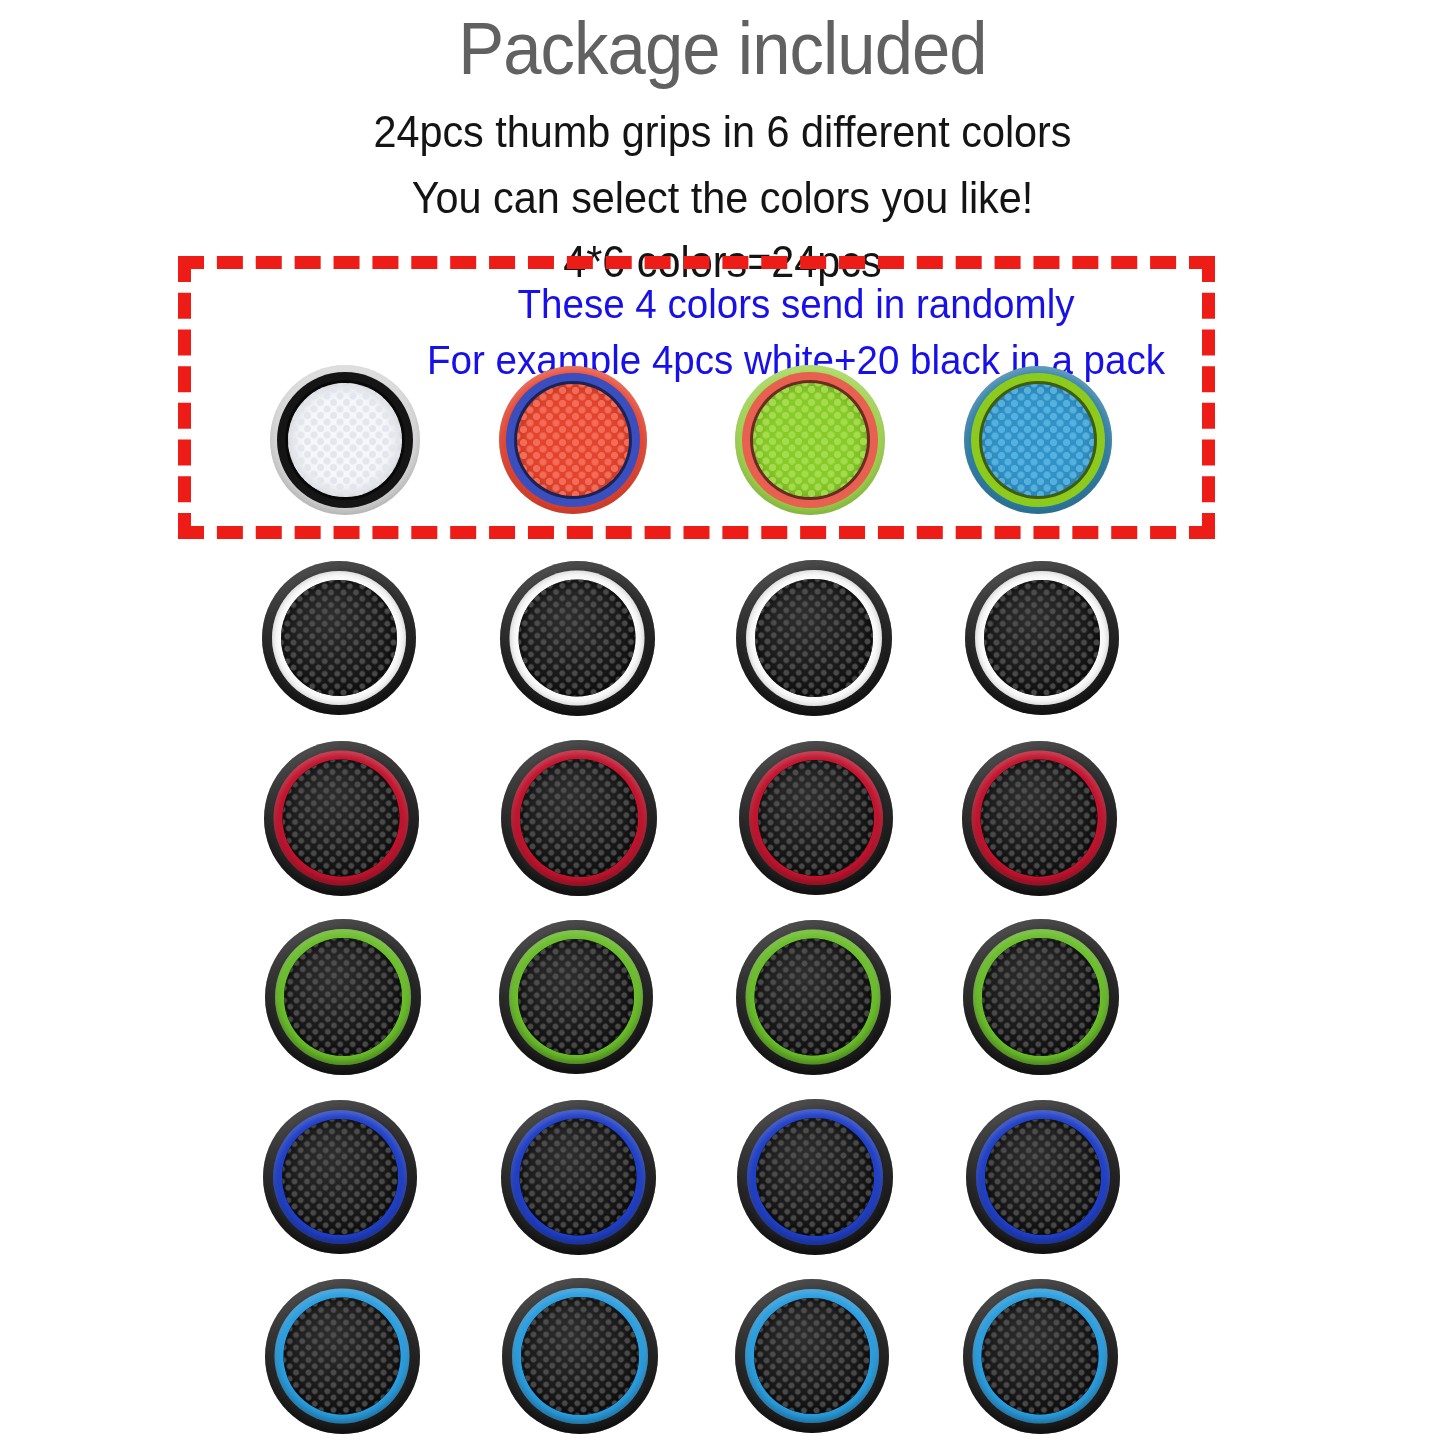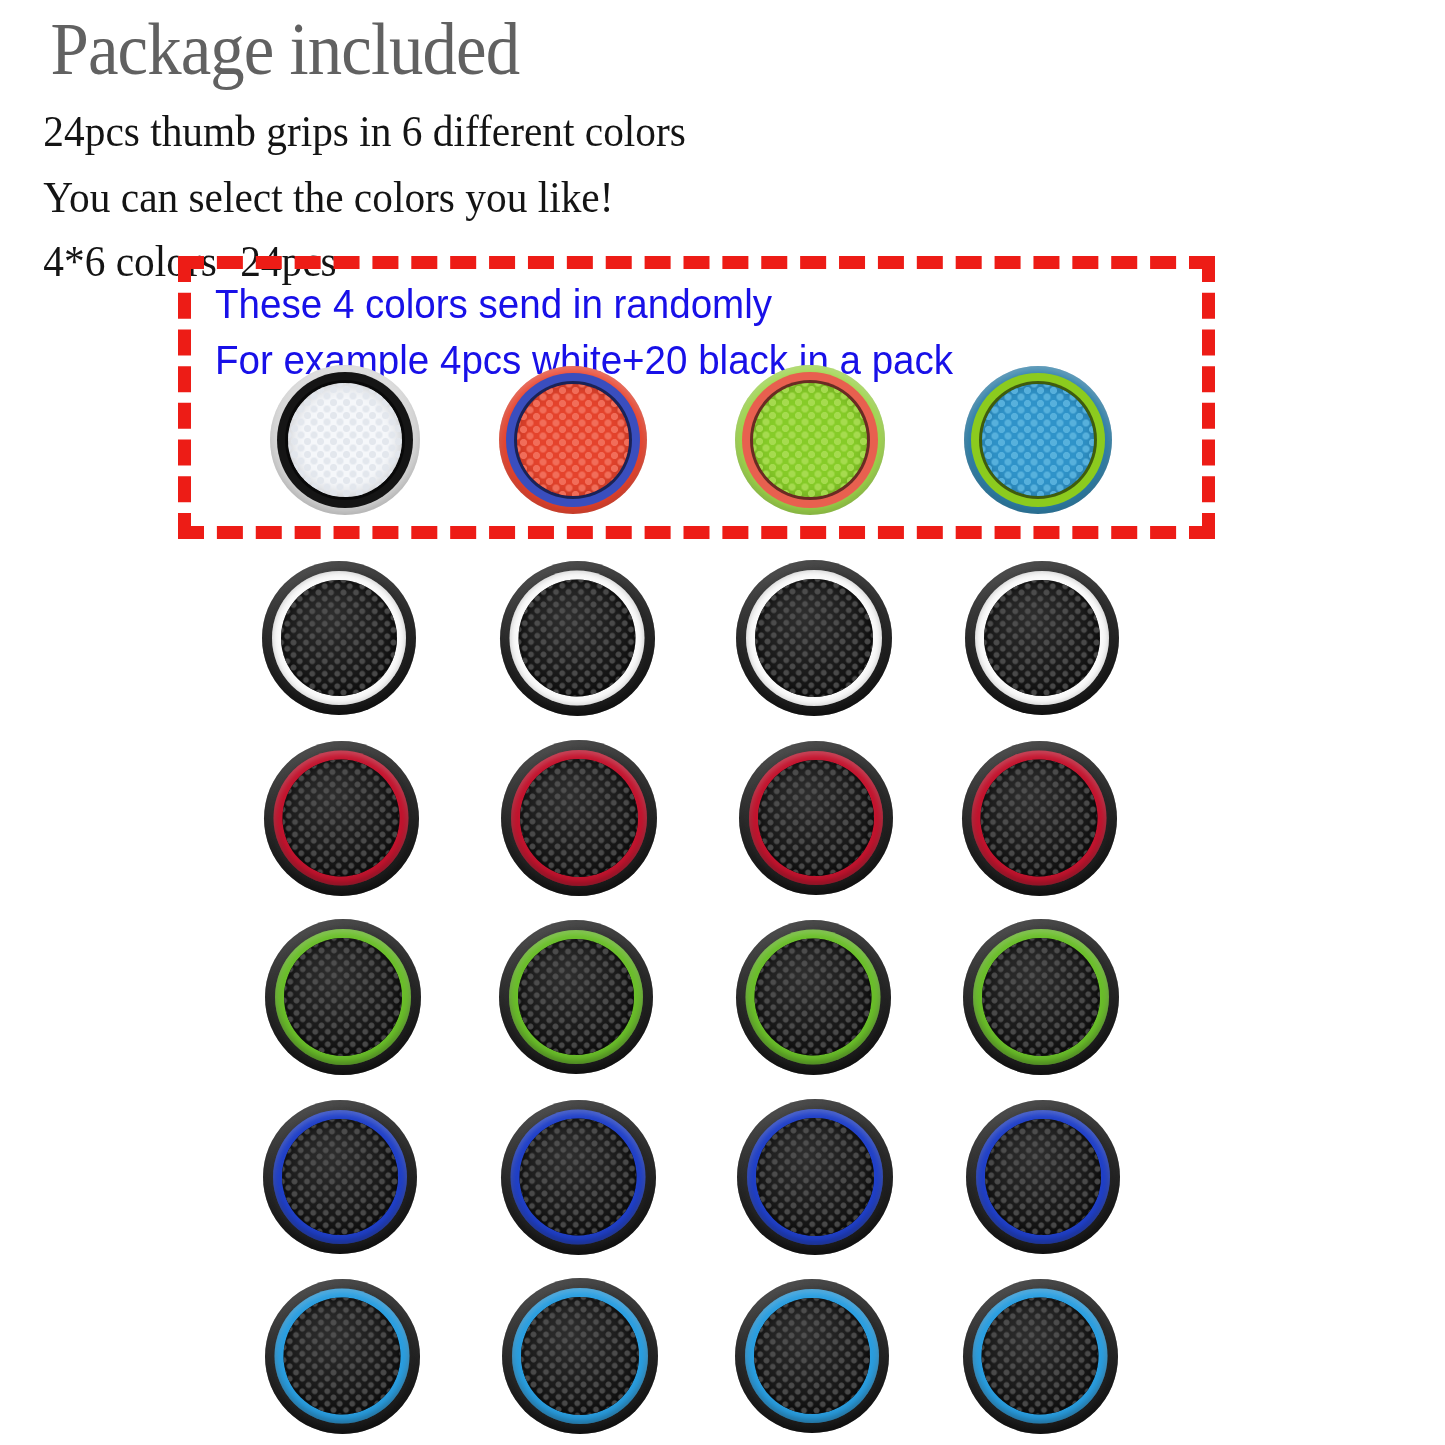--- a/index.html
+++ b/index.html
@@ -15,21 +15,21 @@
     overflow: hidden;
     position: relative;
   }
 
   
   .heading-block {
     position: absolute;
     top: 0;
     left: 0;
     width: 1445px;
-    font-family: Liberation Serif, serif;
+    text-align: center;
   }
   .title {
     font-size: 74px;
     font-weight: 400;
     color: #616161;
     letter-spacing: -1px;
     margin: 8px 0 0 0;
     line-height: 1.12;
     transform: scaleX(0.93);
   }
@@ -51,20 +51,21 @@
     width: 1037px;
     height: 283px;
     border: 13px dashed #ED1C16;
     box-sizing: border-box;
   }
   .note-block {
     position: absolute;
     left: 178px;
     top: 268px;
     width: 1236px;
+    text-align: center;
     pointer-events: none;
   }
   .note-line {
     color: #1810E8;
     font-size: 41px;
     font-weight: 400;
     line-height: 1.18;
     transform: scaleX(0.94);
   }
   .note-line.n1 { margin-top: 12px; }

